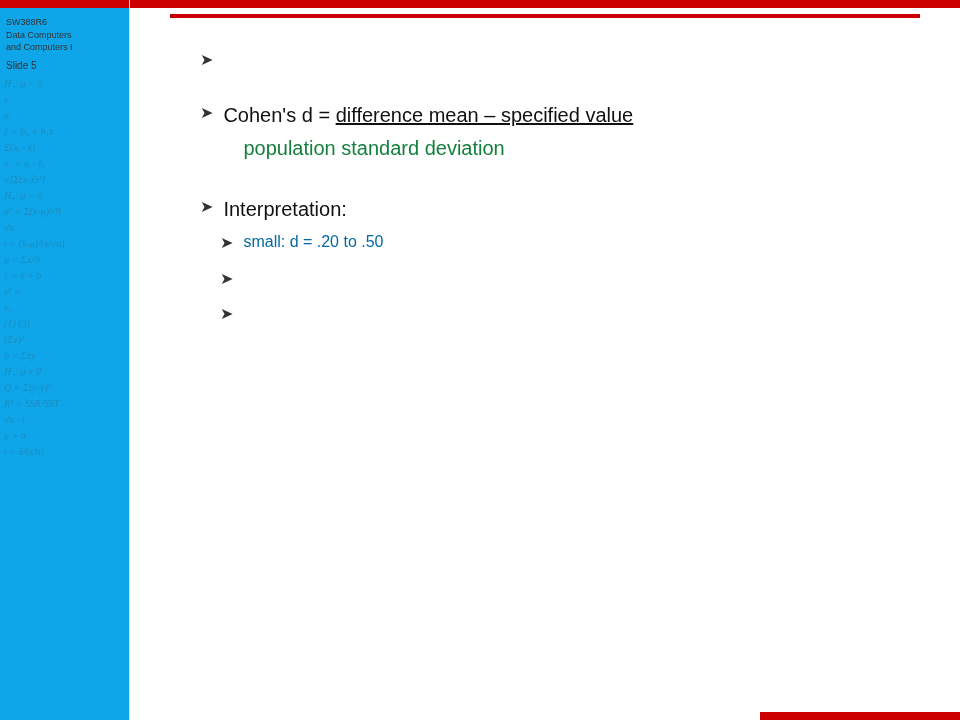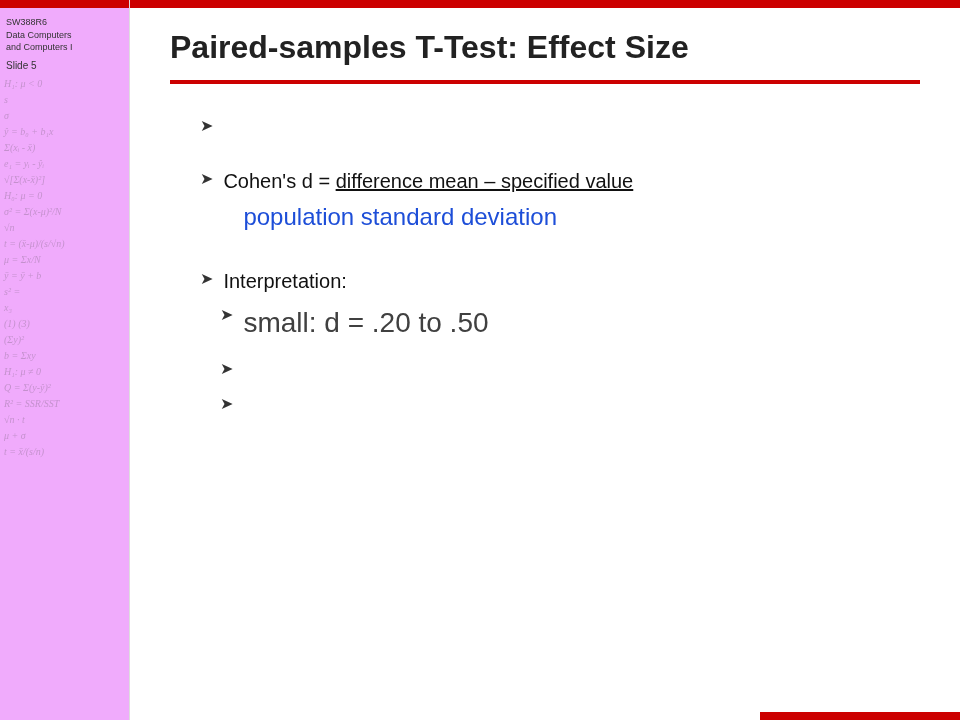--- a/index.html
+++ b/index.html
@@ -13,21 +13,21 @@
       position: relative;
     }
 
     
     .sidebar {
       position: absolute;
       left: 0;
       top: 0;
       width: 130px;
       height: 720px;
-      background: #f0abfc;
+      background: #0ea5e9;
       border-right: 1px solid #ddd;
       overflow: hidden;
     }
 
     .sidebar-top-bar {
       width: 100%;
       height: 8px;
       background: #cc0000;
     }
 
@@ -134,22 +134,22 @@
       text-decoration: underline;
     }
 
     
     .formula-block {
       margin-top: 4px;
       padding-left: 20px;
     }
 
     .formula-line-text {
-      font-size: 24px;
-      color: #1d4ed8;
+      font-size: 20px;
+      color: #15803d;
       display: block;
       line-height: 1.5;
     }
 
     
     .sub-bullets {
       margin-top: 8px;
     }
 
     .sub-bullet-item {
@@ -161,22 +161,22 @@
 
     .sub-bullet-arrow {
       color: #333;
       font-size: 16px;
       margin-right: 10px;
       margin-top: 2px;
       flex-shrink: 0;
     }
 
     .sub-bullet-text {
-      font-size: 28px;
-      color: #404040;
+      font-size: 16px;
+      color: #0369a1;
       line-height: 1.4;
     }
 
     
     .bottom-bar {
       position: absolute;
       bottom: 0;
       right: 0;
       width: 200px;
       height: 8px;
@@ -218,23 +218,20 @@
     <span class="formula-line">R² = SSR/SST</span>
     <span class="formula-line">√n · t</span>
     <span class="formula-line">μ + σ</span>
     <span class="formula-line">t = x̄/(s/n)</span>
   </div>
 </div>
 
 <div class="main-content">
   <div class="top-bar"></div>
 
-  <div class="title-section">
-    <h1 class="slide-title">Paired-samples T-Test: Effect Size</h1>
-  </div>
   <div class="title-underbar"></div>
 
   <div class="content-area">
 
     <div class="bullet-item">
       <span class="bullet-arrow">➤</span>
     </div>
 
     <div class="bullet-item">
       <span class="bullet-arrow">➤</span>

